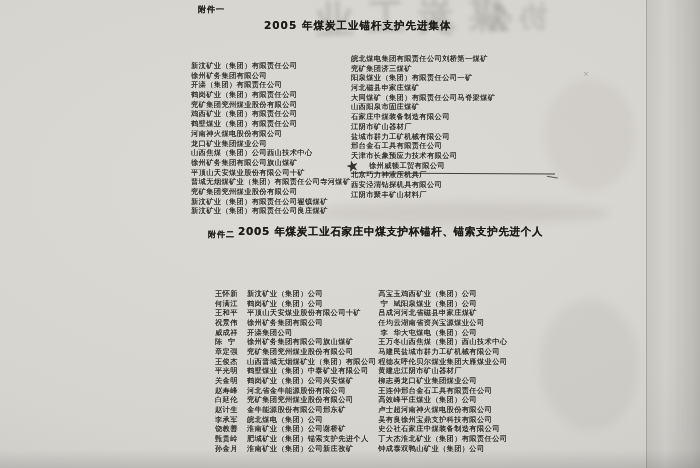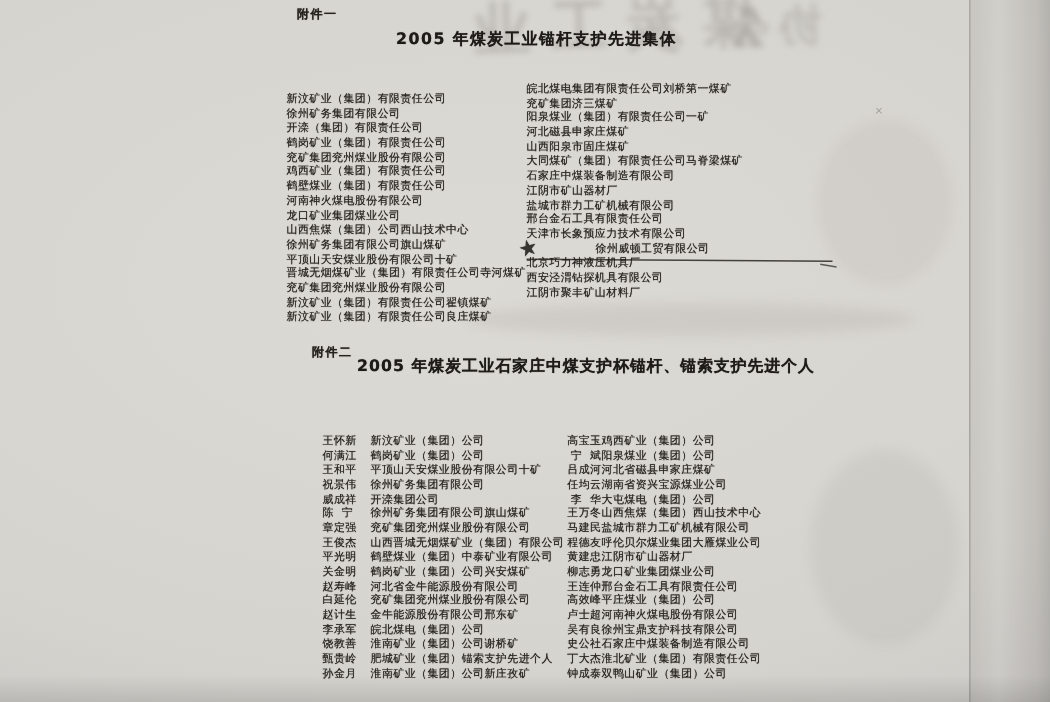--- a/index.html
+++ b/index.html
@@ -24,21 +24,21 @@
   .txt{position:absolute;color:#26231f;text-shadow:0 0 .5px rgba(38,35,31,.85);white-space:nowrap;}
   .attach-label{font-size:8px;font-weight:600;letter-spacing:1px;}
   .sec-title{font-weight:700;font-size:10.5px;letter-spacing:1px;color:#1d1b18;}
   .list{position:absolute;font-size:7.3px;line-height:9.7px;letter-spacing:.3px;color:#2a2723;
         text-shadow:0 0 .5px rgba(38,35,31,.8);}
   .list .row{white-space:nowrap;height:9.7px;}
   .plist{line-height:9.66px;}
   .plist .row{height:9.66px;}
   .nm{display:inline-block;width:32px;white-space:pre;}
   .plist-r .nm{width:30px;text-align:right;}
-  .row.marked{padding-left:18px;margin-left:28px;}
+  .row.marked{padding-left:18px;}
   .check{
     position:absolute;left:346px;top:158px;font-size:14px;color:#1b1916;opacity:.85;
     transform:rotate(-14deg) scaleY(1.05);text-shadow:0 0 .6px rgba(20,18,15,.9);
   }
   .hand-underline{
     position:absolute;left:351px;top:172.5px;width:204px;height:0;
     border-top:1.3px solid rgba(25,23,20,.78);transform:rotate(.35deg);
   }
   .hand-underline::after{
     content:"";position:absolute;right:-3px;top:-1px;width:11px;height:3px;
@@ -112,23 +112,23 @@
   <div class="list" style="left:351px;top:54px;">
 
       <div class="row">皖北煤电集团有限责任公司刘桥第一煤矿</div>
 
       <div class="row">兖矿集团济三煤矿</div>
 
       <div class="row">阳泉煤业（集团）有限责任公司一矿</div>
 
       <div class="row">河北磁县申家庄煤矿</div>
 
+      <div class="row">大同煤矿（集团）有限责任公司马脊梁煤矿</div>
+
       <div class="row">山西阳泉市固庄煤矿</div>
-
-      <div class="row">大同煤矿（集团）有限责任公司马脊梁煤矿</div>
 
       <div class="row">石家庄中煤装备制造有限公司</div>
 
       <div class="row">江阴市矿山器材厂</div>
 
       <div class="row">盐城市群力工矿机械有限公司</div>
 
       <div class="row">邢台金石工具有限责任公司</div>
 
       <div class="row">天津市长象预应力技术有限公司</div>
@@ -140,21 +140,21 @@
       <div class="row">西安泾渭钻探机具有限公司</div>
 
       <div class="row">江阴市聚丰矿山材料厂</div>
     </div>
 
   <div class="check">★</div>
   <div class="hand-underline"></div>
 
   <div class="txt attach-label" style="left:208px;top:229px;text-align:right;">附件二</div>
 
-  <div class="txt sec-title" style="left:238px;top:237px;letter-spacing:.7px;">2005 年煤炭工业石家庄中煤支护杯锚杆、锚索支护先进个人</div>
+  <div class="txt sec-title" style="left:238px;top:225px;letter-spacing:.7px;">2005 年煤炭工业石家庄中煤支护杯锚杆、锚索支护先进个人</div>
 
   <div class="list plist" style="left:215px;top:289px;">
 
       <div class="row">
         <span class="nm">王怀新</span><span>新汶矿业（集团）公司</span>
       </div>
 
       <div class="row">
         <span class="nm">何满江</span><span>鹤岗矿业（集团）公司</span>
       </div>

